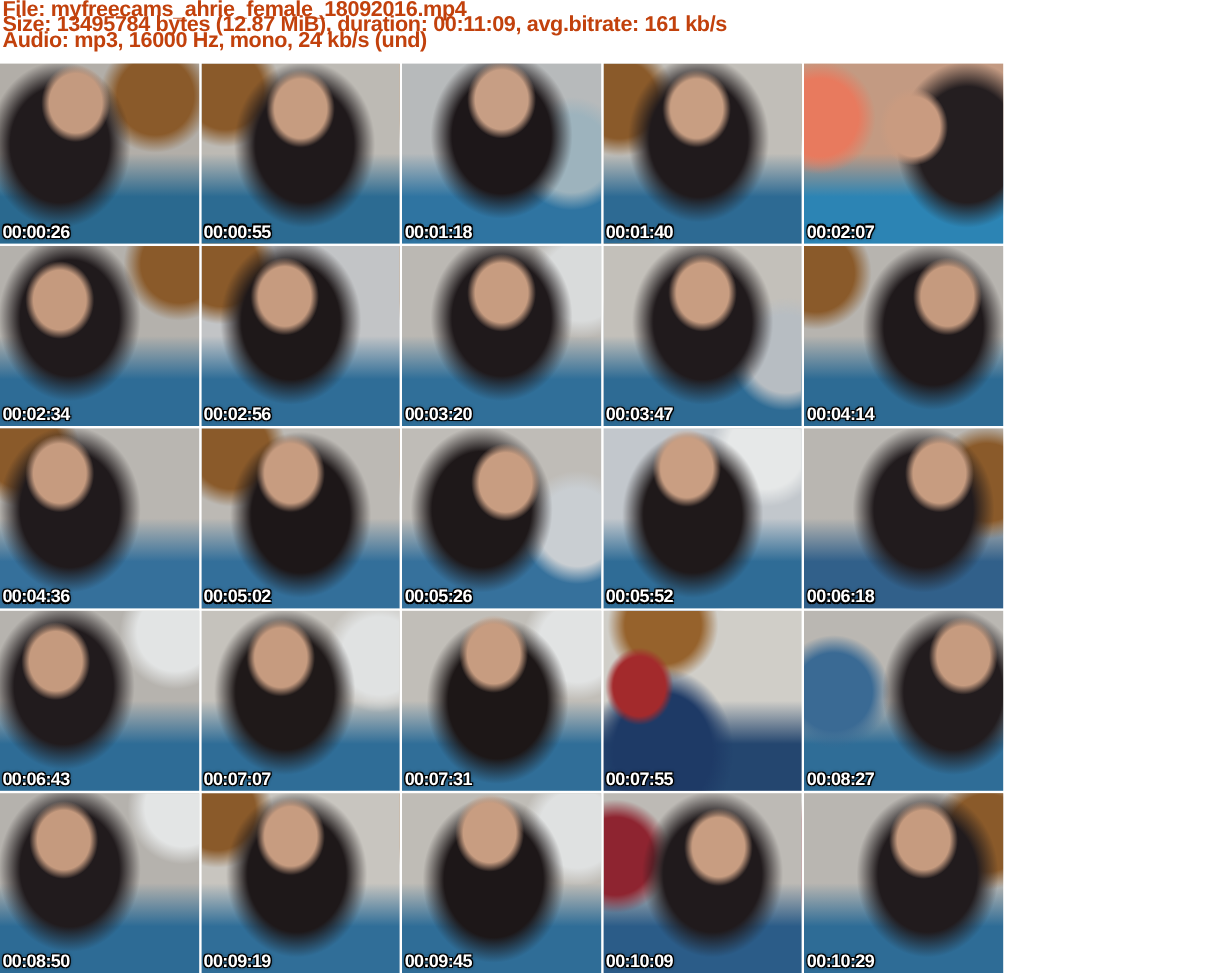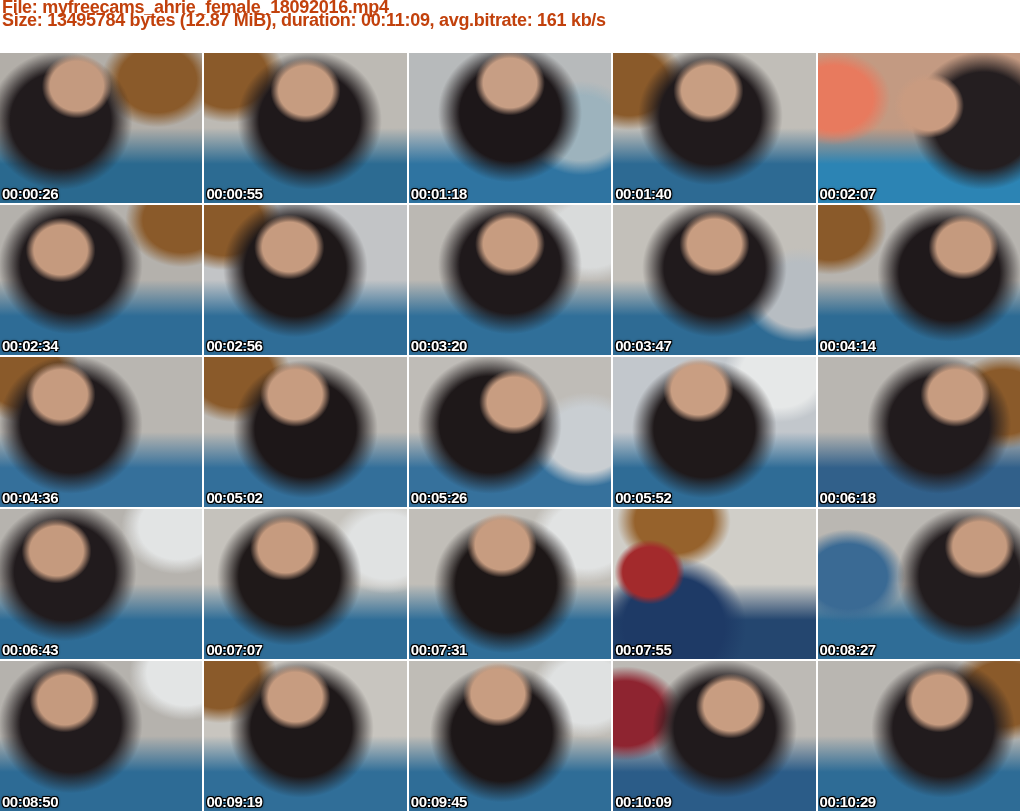--- a/index.html
+++ b/index.html
@@ -10,36 +10,37 @@
   .sheet{width:1024px;height:811px;display:flex;flex-direction:column;}
   .header{
     height:53px;box-sizing:border-box;padding:1px 0 0 2px;background:#ffffff;
   }
   .header .info-line{
     font-weight:bold;font-size:18px;line-height:13px;color:#c2410c;
     letter-spacing:-0.3px;white-space:nowrap;
   }
   .grid{
     flex:1;display:grid;grid-template-columns:repeat(5,1fr);
-    grid-auto-rows:150px;gap:2px;background:#ffffff;width:1020px;
+    grid-auto-rows:150px;gap:2px;background:#ffffff;width:836px;
   }
   .thumb{position:relative;overflow:hidden;background:#9a9a9a;}
   .ts{
     position:absolute;left:2px;bottom:1px;
     font-weight:bold;font-size:15px;line-height:17px;letter-spacing:-0.5px;color:#ffffff;
     text-shadow:-1px -1px 0 #000,1px -1px 0 #000,-1px 1px 0 #000,1px 1px 0 #000,0 0 3px #000;
   }
 </style>
 </head>
 <body>
 
 <div class="sheet">
   <div class="header">
     <div class="info-line">File: myfreecams_ahrie_female_18092016.mp4</div>
     <div class="info-line">Size: 13495784 bytes (12.87 MiB), duration: 00:11:09, avg.bitrate: 161 kb/s</div>
+    <div class="info-line">Audio: mp3, 16000 Hz, mono, 24 kb/s (und)</div>
   </div>
   <div class="grid">
       <div class="thumb" style="background: radial-gradient(24% 30% at 38% 22%, rgb(196, 154, 127) 0px, rgb(196, 154, 127) 55%, transparent 72%), radial-gradient(54% 70% at 30% 45%, rgb(33, 27, 29) 0px, rgb(33, 27, 29) 46%, transparent 66%), radial-gradient(40% 45% at 78% 18%, rgb(138, 90, 42) 0px, rgb(138, 90, 42) 48%, transparent 70%), linear-gradient(rgb(178, 174, 168) 0px, rgb(178, 174, 168) 50%, rgb(42, 105, 143) 74%, rgb(42, 105, 143) 100%);">
         <span class="ts">00:00:26</span>
       </div>
       <div class="thumb" style="background: radial-gradient(24% 30% at 50% 25%, rgb(198, 156, 128) 0px, rgb(198, 156, 128) 55%, transparent 72%), radial-gradient(54% 70% at 52% 45%, rgb(31, 25, 27) 0px, rgb(31, 25, 27) 46%, transparent 66%), radial-gradient(40% 45% at 12% 15%, rgb(138, 90, 42) 0px, rgb(138, 90, 42) 48%, transparent 70%), linear-gradient(rgb(189, 186, 180) 0px, rgb(189, 186, 180) 50%, rgb(44, 107, 146) 74%, rgb(44, 107, 146) 100%);">
         <span class="ts">00:00:55</span>
       </div>
       <div class="thumb" style="background: radial-gradient(24% 30% at 50% 20%, rgb(199, 158, 132) 0px, rgb(199, 158, 132) 55%, transparent 72%), radial-gradient(54% 70% at 50% 40%, rgb(29, 23, 25) 0px, rgb(29, 23, 25) 46%, transparent 66%), radial-gradient(40% 45% at 85% 50%, rgb(157, 179, 189) 0px, rgb(157, 179, 189) 48%, transparent 70%), linear-gradient(rgb(183, 186, 187) 0px, rgb(183, 186, 187) 50%, rgb(47, 116, 161) 74%, rgb(47, 116, 161) 100%);">
         <span class="ts">00:01:18</span>

